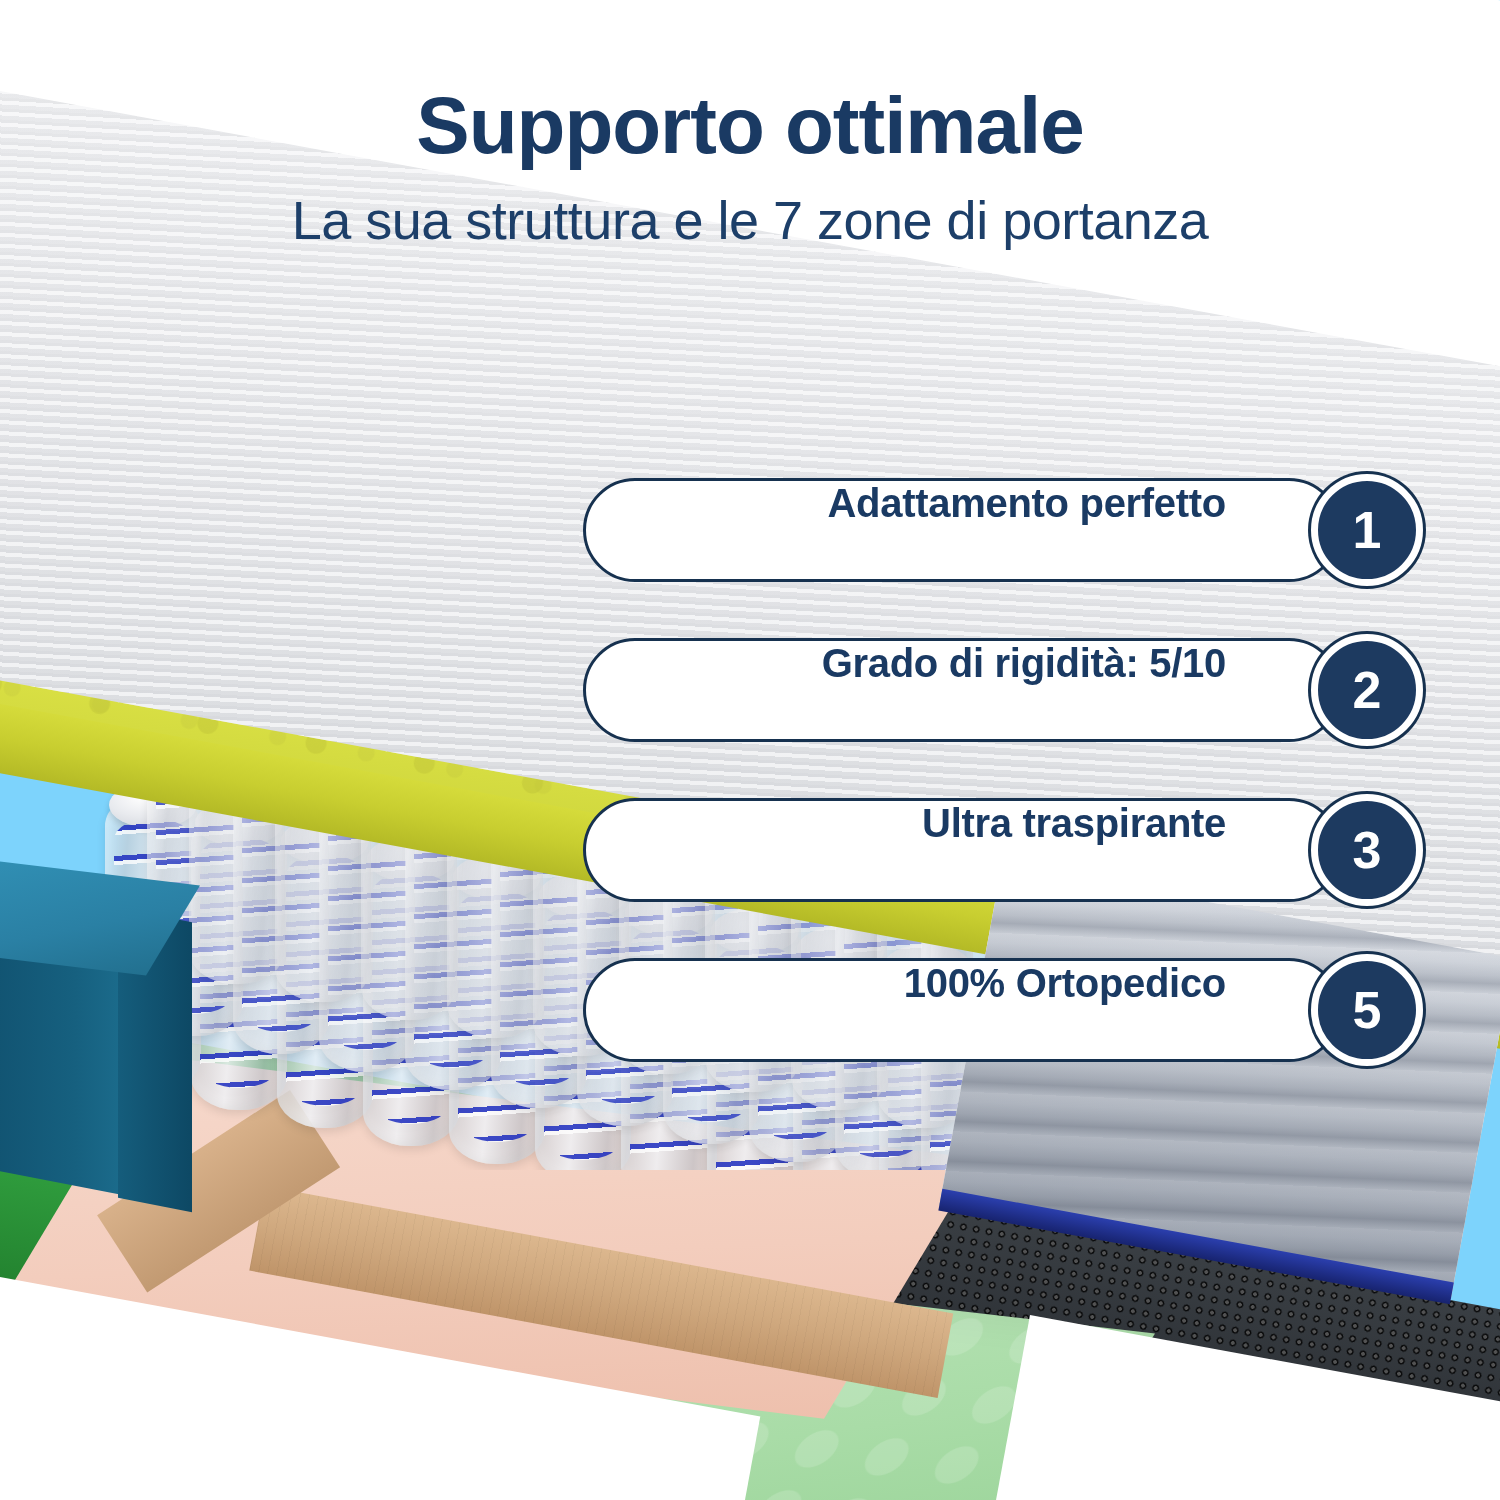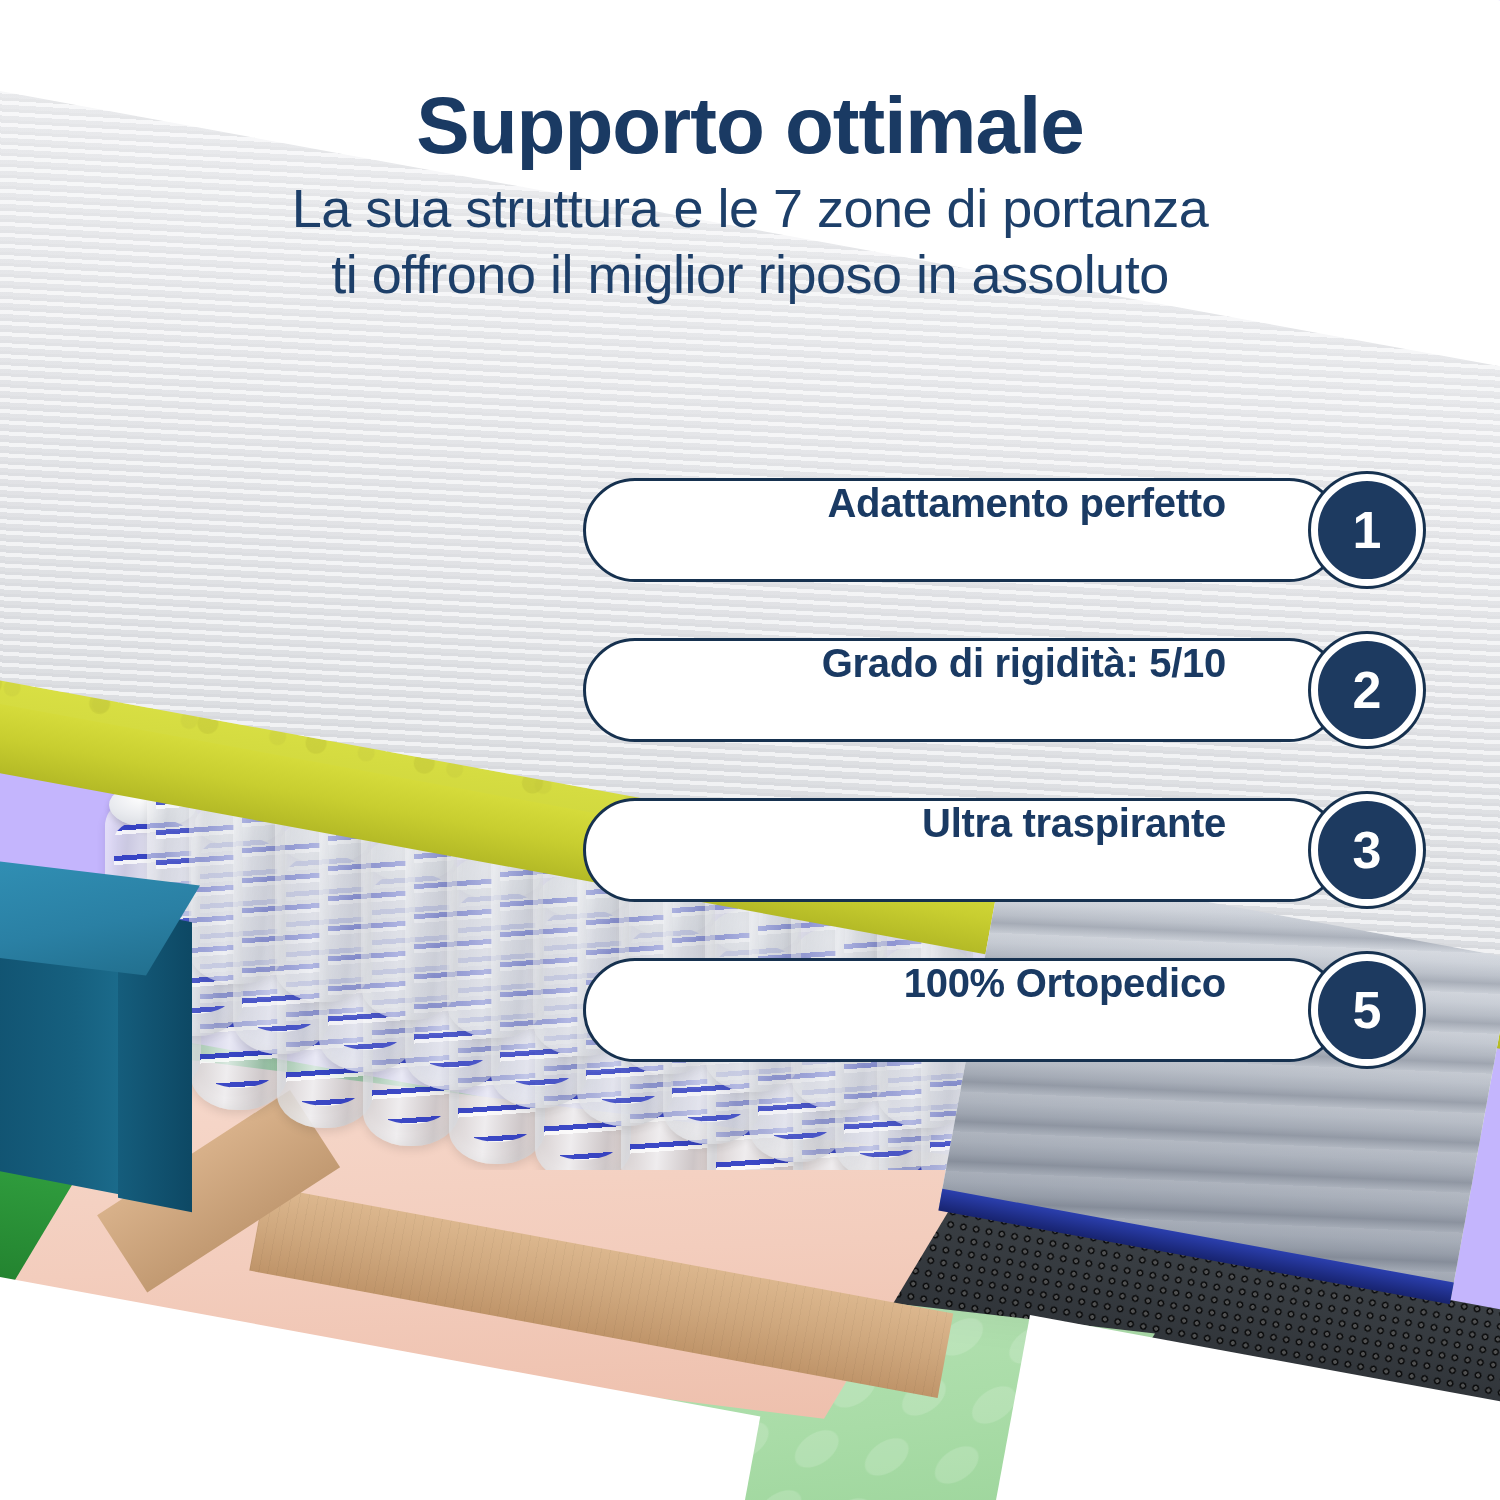--- a/index.html
+++ b/index.html
@@ -1,19 +1,19 @@
 <!DOCTYPE html>
 <html><head>
 <meta charset="utf-8">
 <style>
   html,body{margin:0;padding:0;background:#ffffff;}
   body{width:1500px;height:1500px;overflow:hidden;
        font-family:"Liberation Sans","DejaVu Sans",sans-serif;}
 
-  #stage{position:relative;width:1500px;height:1500px;overflow:hidden;background:#c4b5fd;}
+  #stage{position:relative;width:1500px;height:1500px;overflow:hidden;background:#7dd3fc;}
 
   
   .mattress{position:absolute;inset:0;}
 
   
   .mesh-band{
     position:absolute;left:-60px;top:1020px;width:1640px;height:330px;
     transform:rotate(10.5deg);transform-origin:0 0;
     background:
       radial-gradient(circle at 4px 4px, rgba(255,255,255,.30) 1.6px, transparent 2.2px) 0 0/13px 13px,
@@ -188,21 +188,21 @@
   }
 
   
   .header{position:absolute;left:0;top:86px;width:1500px;text-align:center;}
   .title{
     font-size:80px;font-weight:900;color:#1a3a63;letter-spacing:-1px;
     line-height:1.0;margin:0;
   }
   .subtitle{
     font-size:54px;font-weight:400;color:#1d3f69;line-height:1.22;
-    margin:10px 0 0 0;letter-spacing:-.5px;
+    margin:22px 0 0 0;letter-spacing:-.5px;
   }
 
   
   .pills{position:absolute;left:583px;top:478px;width:840px;}
   .pill{
     position:relative;height:104px;margin-bottom:56px;
   }
   .pill-body{
     position:absolute;right:82px;left:0;top:0;height:104px;
     background:#ffffff;border:3px solid #16314f;border-radius:52px;
@@ -364,21 +364,20 @@
 
     <div class="white-cut-top"></div>
     <div class="white-cut-bl"></div>
     <div class="white-cut-br"></div>
   </div>
 
   <div class="header">
     <h1 class="title">Supporto ottimale</h1>
     <p class="subtitle">
       <span>La sua struttura e le 7 zone di portanza</span><br>
-      <span>ti offrono il miglior riposo in assoluto</span>
     </p>
   </div>
 
   <div class="pills">
 
     <div class="pill">
       <div class="pill-body">
         <span class="pill-label">Adattamento perfetto</span>
       </div>
       <div class="pill-badge">1</div>

